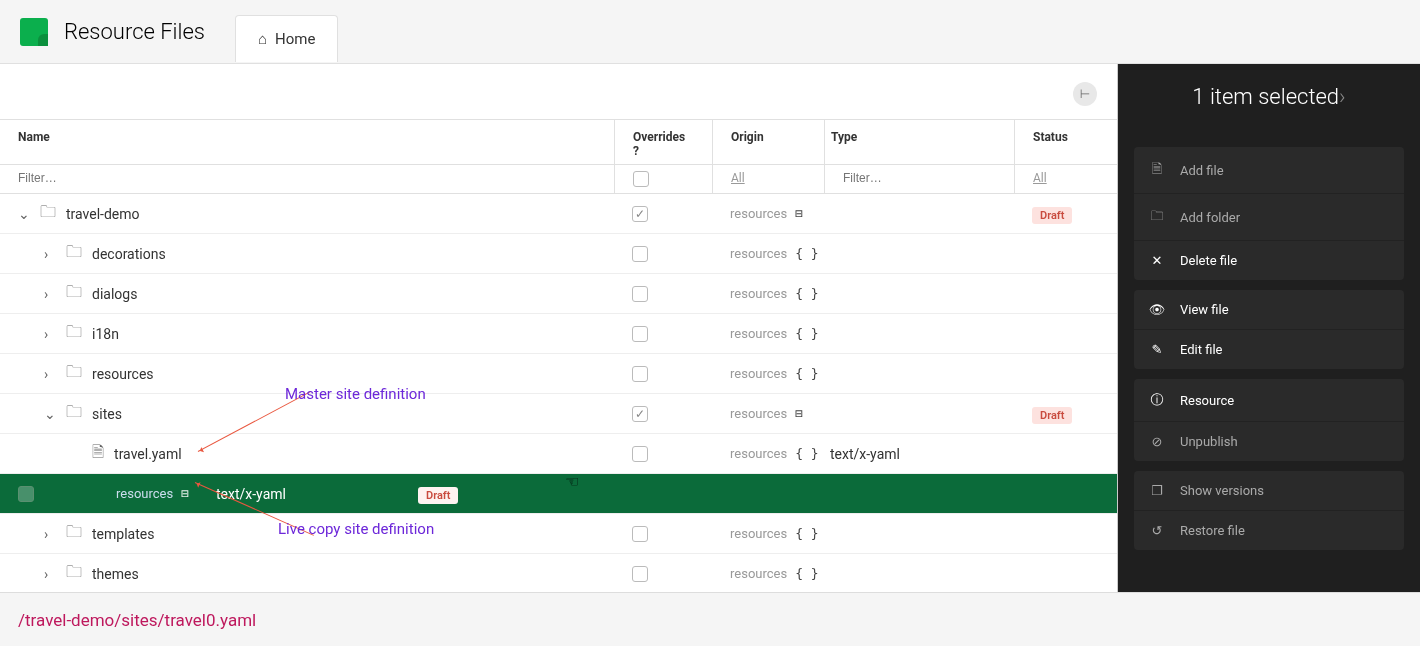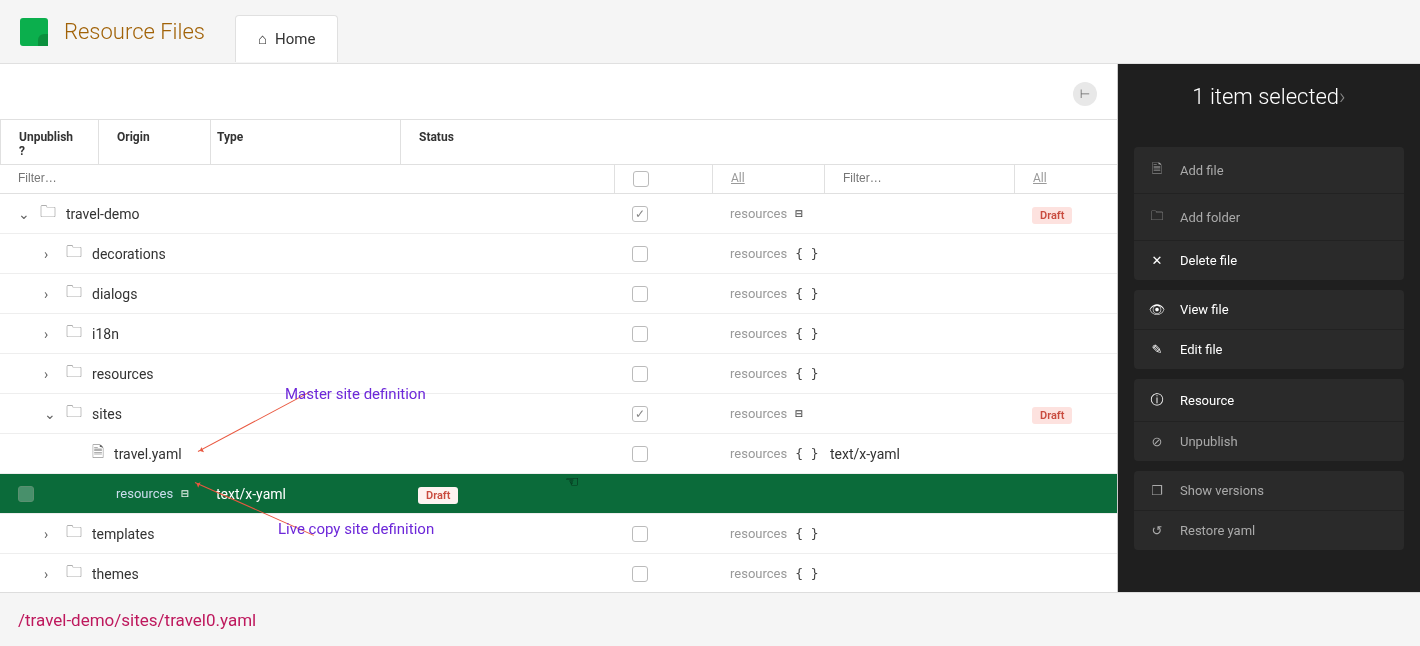--- a/index.html
+++ b/index.html
@@ -1,21 +1,21 @@
 <!DOCTYPE html>
 <html><head>
 <meta charset="utf-8">
 <style>
   * { box-sizing: border-box; margin: 0; padding: 0; }
   body { font-family: -apple-system, BlinkMacSystemFont, "Segoe UI", Roboto, sans-serif; font-size: 14px; color: #333; background: #fff; width: 1420px; height: 646px; overflow: hidden; position: relative; }
 
   .header { display: flex; align-items: center; height: 64px; background: #f5f5f5; border-bottom: 1px solid #e0e0e0; padding: 0 20px; }
   .logo { width: 28px; height: 28px; background: #0baf4d; border-radius: 3px; margin-right: 16px; position: relative; }
   .logo::after { content: ""; position: absolute; bottom: 0; right: 0; width: 10px; height: 12px; background: #0b8f3d; border-top-left-radius: 6px; }
-  .app-title { font-size: 22px; font-weight: 300; color: #a16207; margin-right: 30px; }
+  .app-title { font-size: 22px; font-weight: 300; color: #000000; margin-right: 30px; }
   .tab { background: #fff; border: 1px solid #e0e0e0; border-bottom: none; padding: 14px 22px; border-radius: 4px 4px 0 0; display: flex; align-items: center; gap: 8px; font-size: 15px; margin-top: 14px; }
 
   .main { display: flex; height: 528px; }
   .content { flex: 1; display: flex; flex-direction: column; border-right: 1px solid #ccc; position: relative; }
   .top-blank { height: 56px; border-bottom: 1px solid #e0e0e0; position: relative; }
   .tree-toggle { position: absolute; right: 20px; top: 18px; width: 24px; height: 24px; border-radius: 50%; background: #e8e8e8; display: flex; align-items: center; justify-content: center; }
 
   .table-head { display: flex; font-size: 12px; font-weight: 700; border-bottom: 1px solid #e0e0e0; }
   .col-name { width: 614px; padding: 10px 18px 6px; }
   .col-over { width: 98px; padding: 10px 18px 6px; border-left: 1px solid #e0e0e0; }
@@ -79,21 +79,22 @@
 
 <div class="main">
   <div class="content">
     <div class="top-blank">
       <div class="tree-toggle">
         <span style="font-size:12px;color:#666;">⊢</span>
       </div>
     </div>
 
     <div class="table-head">
-      <div class="col-over">Unpublish ?</div>
+      <div class="col-name">Name</div>
+      <div class="col-over">Overrides ?</div>
       <div class="col-origin">Origin</div>
       <div class="col-type">Type</div>
       <div class="col-status">Status</div>
     </div>
 
     <div class="filter-row">
       <div class="col-name"><input placeholder="Filter…" style=""></div>
       <div class="col-over">
           <span class="checkbox"></span>
         </div>
@@ -307,21 +308,21 @@
             <span>Unpublish</span>
           </div>
         </div>
         <div class="action-group" style="margin-bottom: 10px;">
           <div class="action">
             <span class="action-icon">❐</span>
             <span>Show versions</span>
           </div>
           <div class="action">
             <span class="action-icon">↺</span>
-            <span>Restore yaml</span>
+            <span>Restore file</span>
           </div>
         </div>
       </div>
   </div>
 </div>
 
 <div class="footer">
   <span>/travel-demo/sites/travel0.yaml</span>
 </div>
 

